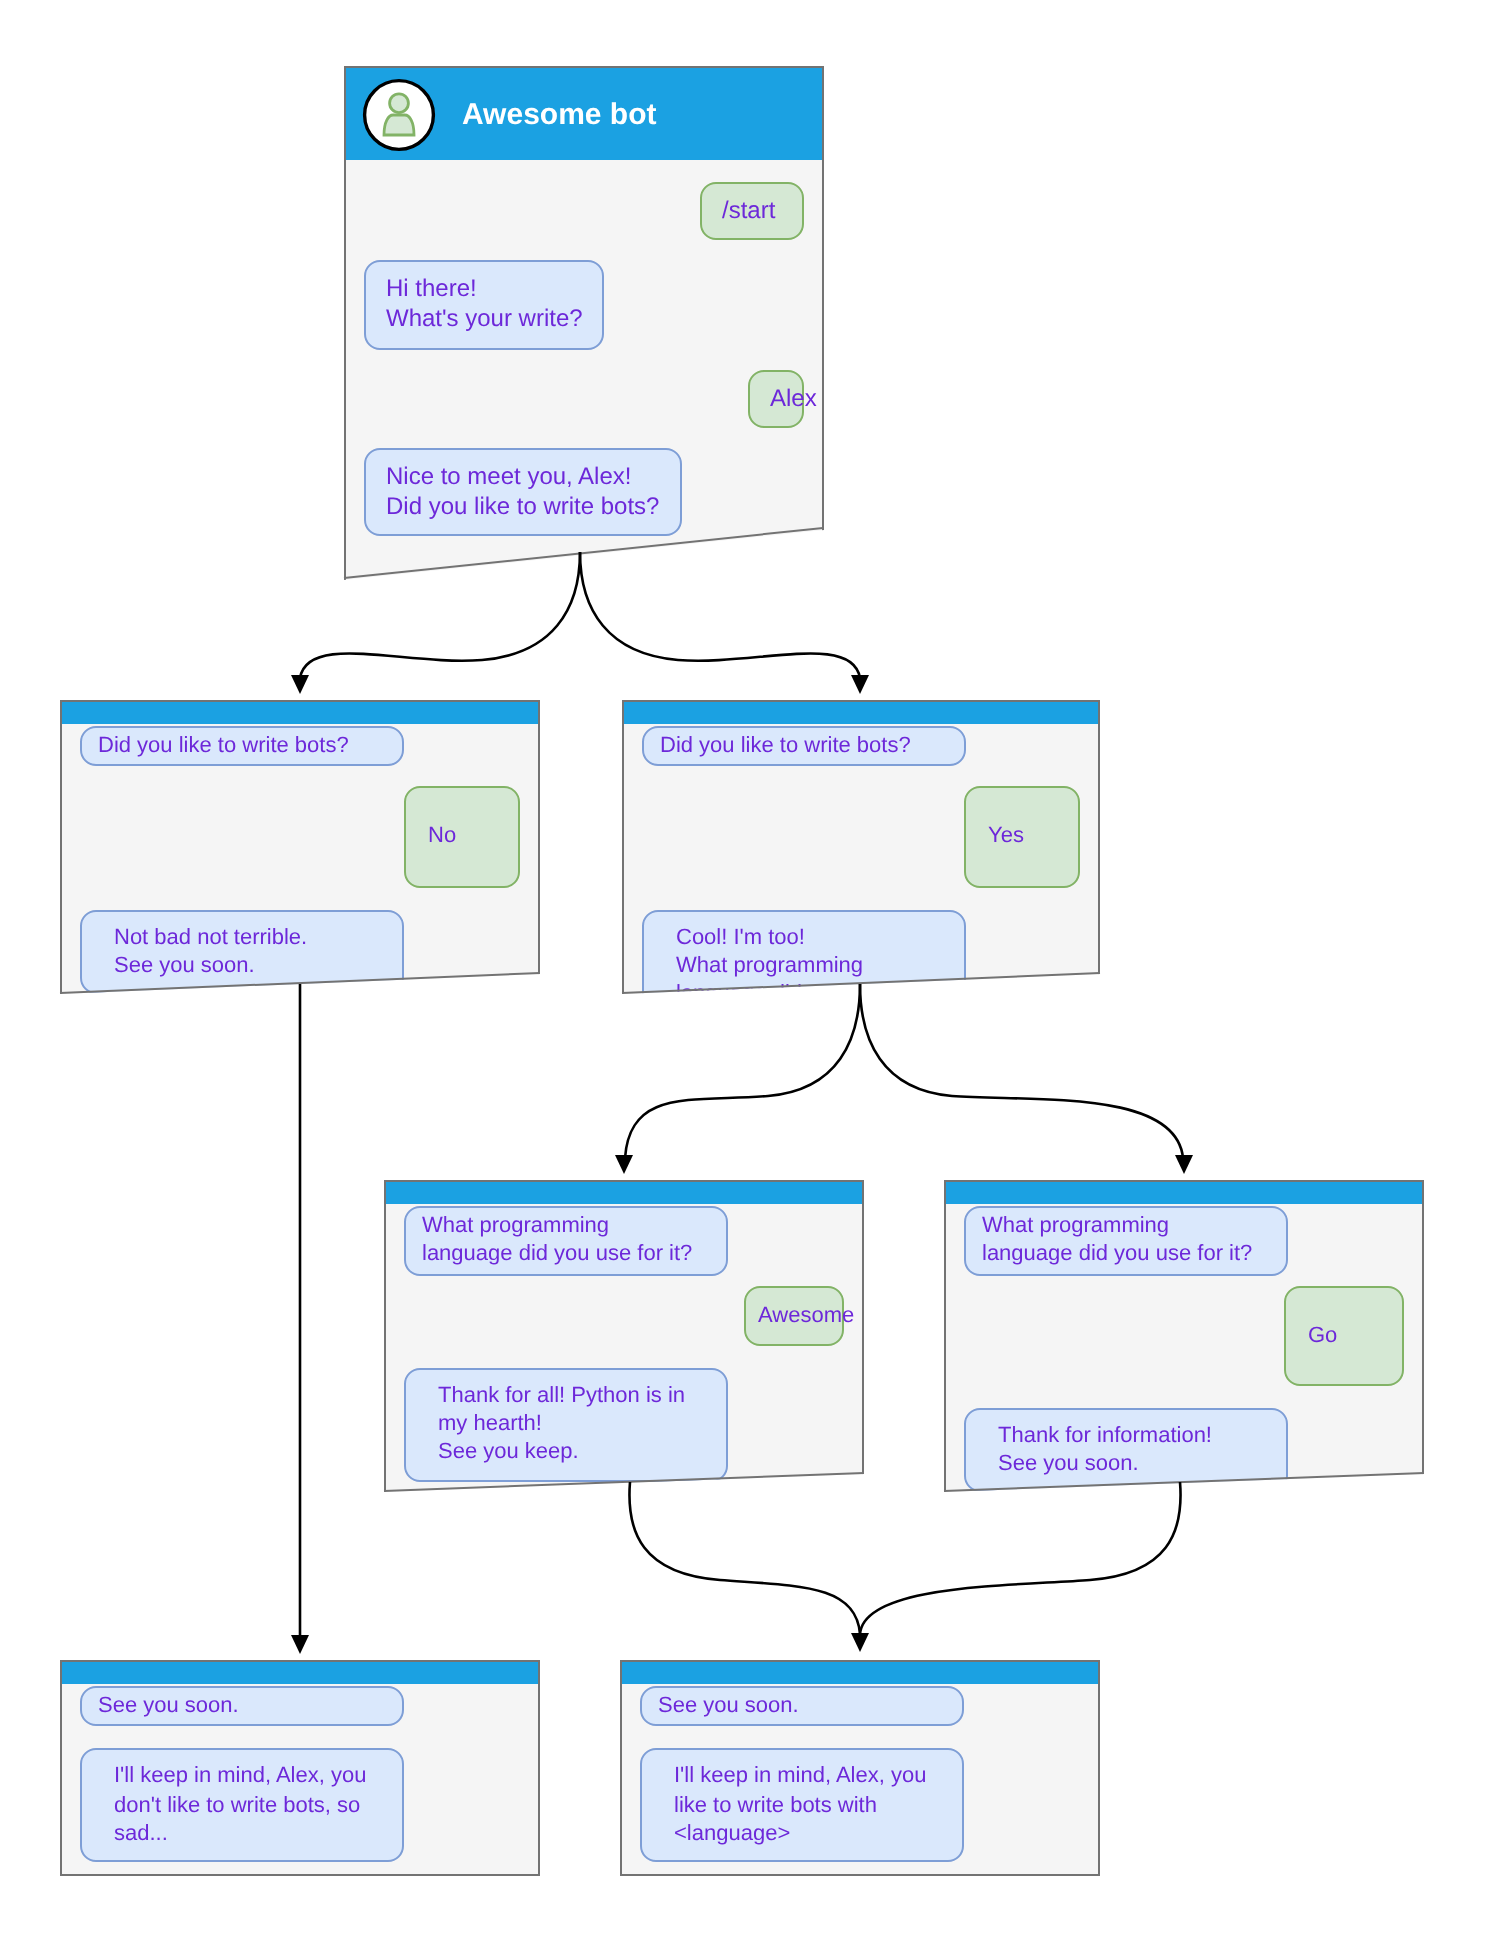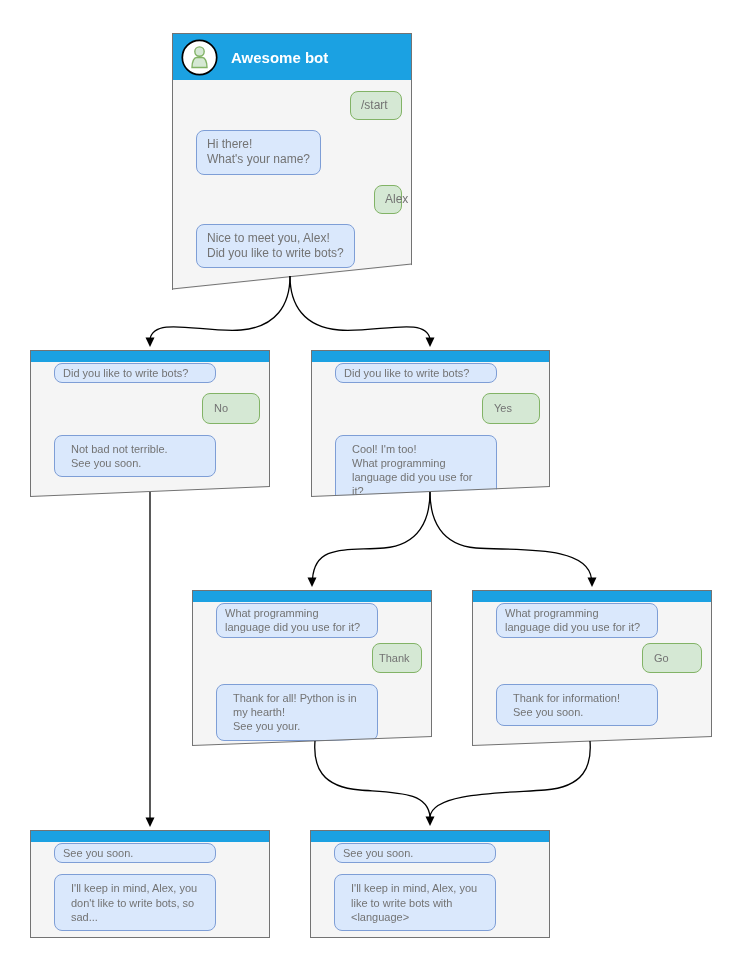--- a/index.html
+++ b/index.html
@@ -24,57 +24,56 @@
   }
   .title { color:var(--titleColor); font-weight:bold; font-size:15px; }
   .avatar { width:37px; height:37px; display:block; }
 
   .bar { height:11px; background:var(--headerBlue); }
 
   .body { display:flex; flex-direction:column; padding:0 9px; }
 
   .bubble {
     border-radius:8px; white-space:pre-line; box-sizing:border-box;
-    color:#737373;
-    margin-left:14px;
+    color:#6d28d9;
   }
   .bot  { background:var(--botFill);  border:1px solid var(--botStroke);  align-self:flex-start; }
   .user { background:var(--userFill); border:1px solid var(--userStroke); align-self:flex-end; }
 
   
   .root .bubble { font-size:12px; line-height:1.27; padding:6px 10px; margin-top:10px; }
   .root .bubble.first { margin-top:11px; }
 
   
   .sub .bubble { font-size:11px; line-height:1.3; }
   .sub .bot { width:162px; padding:2px 8px; margin-top:10px; }
   .sub .bot.multi { padding:6px 16px; margin-top:11px; }
   .sub .bot.first { margin-top:1px; }
-  .sub .user { padding:7px 11px; margin-top:10px; }
+  .sub .user { padding:17px 11px; margin-top:10px; }
   .sub .user.tight { margin-top:5px; }
 </style>
 </head>
 <body>
 
 <div class="canvas">
 
   <div class="window slanted root" style="left:172px; top:33px; width:240px; height:257px;
               clip-path:polygon(0 0, 100% 0, 100% calc(100% - 25px), 0 100%);">
     <div class="titlebar">
       <svg class="avatar" viewBox="0 0 37 37">
         <circle cx="18.5" cy="18.5" r="17.2" fill="#ffffff" stroke="#000000" stroke-width="1.7"></circle>
         <circle cx="18.5" cy="12.6" r="4.7" style="fill:var(--userFill);stroke:var(--userStroke)" stroke-width="1.4"></circle>
         <path d="M11 28.5 c0-6.5 2.2-10 4.6-10 h5.8 c2.4 0 4.6 3.5 4.6 10 z" style="fill:var(--userFill);stroke:var(--userStroke)" stroke-width="1.4"></path>
       </svg>
       <span class="title">Awesome bot</span>
     </div>
     <div class="body">
       <div class="bubble user first" style="width:52px">/start</div>
       <div class="bubble bot">Hi there!
-What's your name?</div>
+What's your write?</div>
       <div class="bubble user" style="width:28px">Alex</div>
       <div class="bubble bot">Nice to meet you, Alex!
 Did you like to write bots?</div>
     </div>
   </div>
 
   <div class="window slanted sub" style="left:30px; top:350px; width:240px; height:147px;
               clip-path:polygon(0 0, 100% 0, 100% calc(100% - 10px), 0 100%);">
     <div class="bar"></div>
     <div class="body">
@@ -96,24 +95,24 @@
 language did you use for it?</div>
     </div>
   </div>
 
   <div class="window slanted sub" style="left:192px; top:590px; width:240px; height:156px;
               clip-path:polygon(0 0, 100% 0, 100% calc(100% - 9px), 0 100%);">
     <div class="bar"></div>
     <div class="body">
       <div class="bubble bot first">What programming
 language did you use for it?</div>
-      <div class="bubble user tight" style="width:50px; padding:7px 6px;">Thank</div>
+      <div class="bubble user tight" style="width:50px; padding:7px 6px;">Awesome</div>
       <div class="bubble bot multi">Thank for all! Python is in
 my hearth!
-See you your.</div>
+See you keep.</div>
     </div>
   </div>
 
   <div class="window slanted sub" style="left:472px; top:590px; width:240px; height:156px;
               clip-path:polygon(0 0, 100% 0, 100% calc(100% - 9px), 0 100%);">
     <div class="bar"></div>
     <div class="body">
       <div class="bubble bot first">What programming
 language did you use for it?</div>
       <div class="bubble user tight" style="width:60px">Go</div>

